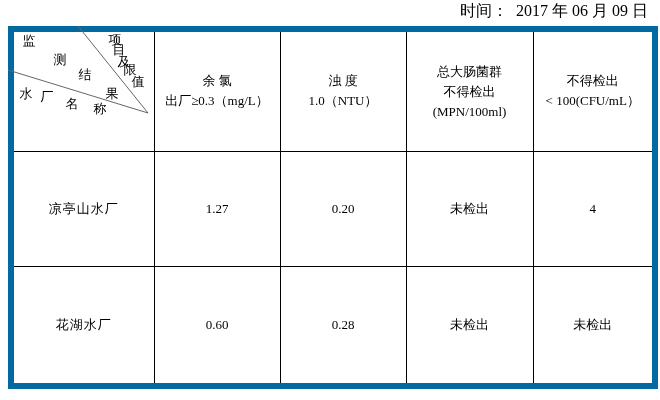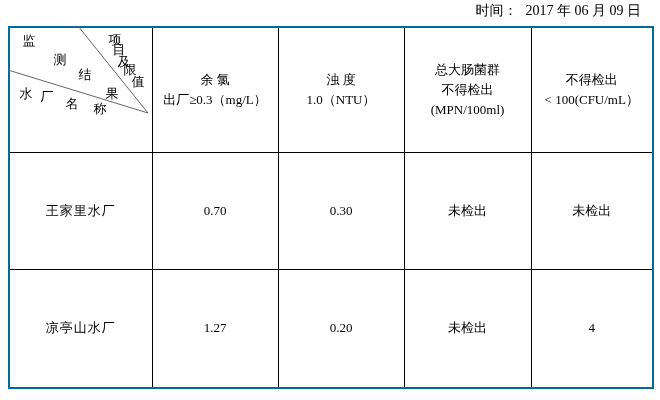--- a/index.html
+++ b/index.html
@@ -5,29 +5,29 @@
   html,body{margin:0;padding:0;background:#e9e9e9;}
   .page{
     position:relative;
     width:660px;height:400px;
     background:#ffffff;
     color:#000;
     font-family:"Liberation Serif","DejaVu Serif",serif;
     overflow:hidden;
   }
   .doc-title{
-    position:absolute;top:2px;right:19px;
-    font-size:14px;line-height:18px;white-space:nowrap;
+    position:absolute;top:2px;right:12px;
+    font-size:16px;line-height:18px;white-space:nowrap;
   }
   .doc-title .val{margin-left:8px;}
   .twrap{position:absolute;left:8px;top:26px;width:644px;height:363px;}
   table.report{
     border-collapse:collapse;table-layout:fixed;
     width:644px;height:363px;
-    border:2px solid #0369a1;
+    border:6px solid #0369a1;
   }
   table.report td{
     border:1px solid #000;
     text-align:center;vertical-align:middle;
     padding:0;font-size:13px;overflow:hidden;
   }
   tr.hdr-row{height:94px;}
   tr.r1{height:88px;}
   tr.r2{height:89px;font-family:Liberation Serif, serif;}
   tr.r3{height:92px;}
@@ -81,36 +81,36 @@
             <div>不得检出</div>
             <div class="l3">(MPN/100ml)</div>
           </td>
           <td class="hdr">
             <div>不得检出</div>
             <div>&lt; 100(CFU/mL）</div>
             <div class="l3"></div>
           </td>
         </tr>
 
-        <tr class="r1">
-          <td class="plant">王家里水厂</td>
-          <td>0.70</td>
-          <td>0.30</td>
-          <td>未检出</td>
-          <td>未检出</td>
-        </tr>
 
         <tr class="r2">
           <td class="plant">凉亭山水厂</td>
           <td>1.27</td>
           <td>0.20</td>
           <td>未检出</td>
           <td>4</td>
         </tr>
 
+        <tr class="r3">
+          <td class="plant">花湖水厂</td>
+          <td>0.60</td>
+          <td>0.28</td>
+          <td>未检出</td>
+          <td>未检出</td>
+        </tr>
       </tbody>
     </table>
 
     <div class="corner-overlay">
       <svg width="143" height="94" viewBox="0 0 143 94">
         <line x1="70" y1="0" x2="140" y2="87" stroke="#666666" stroke-width="1"></line>
         <line x1="0" y1="44" x2="140" y2="87" stroke="#666666" stroke-width="1"></line>
       </svg>
     <span class="dchar" style="left: 21px; top: 14px;">监</span>
         <span class="dchar" style="left: 52px; top: 33px;">测</span>

